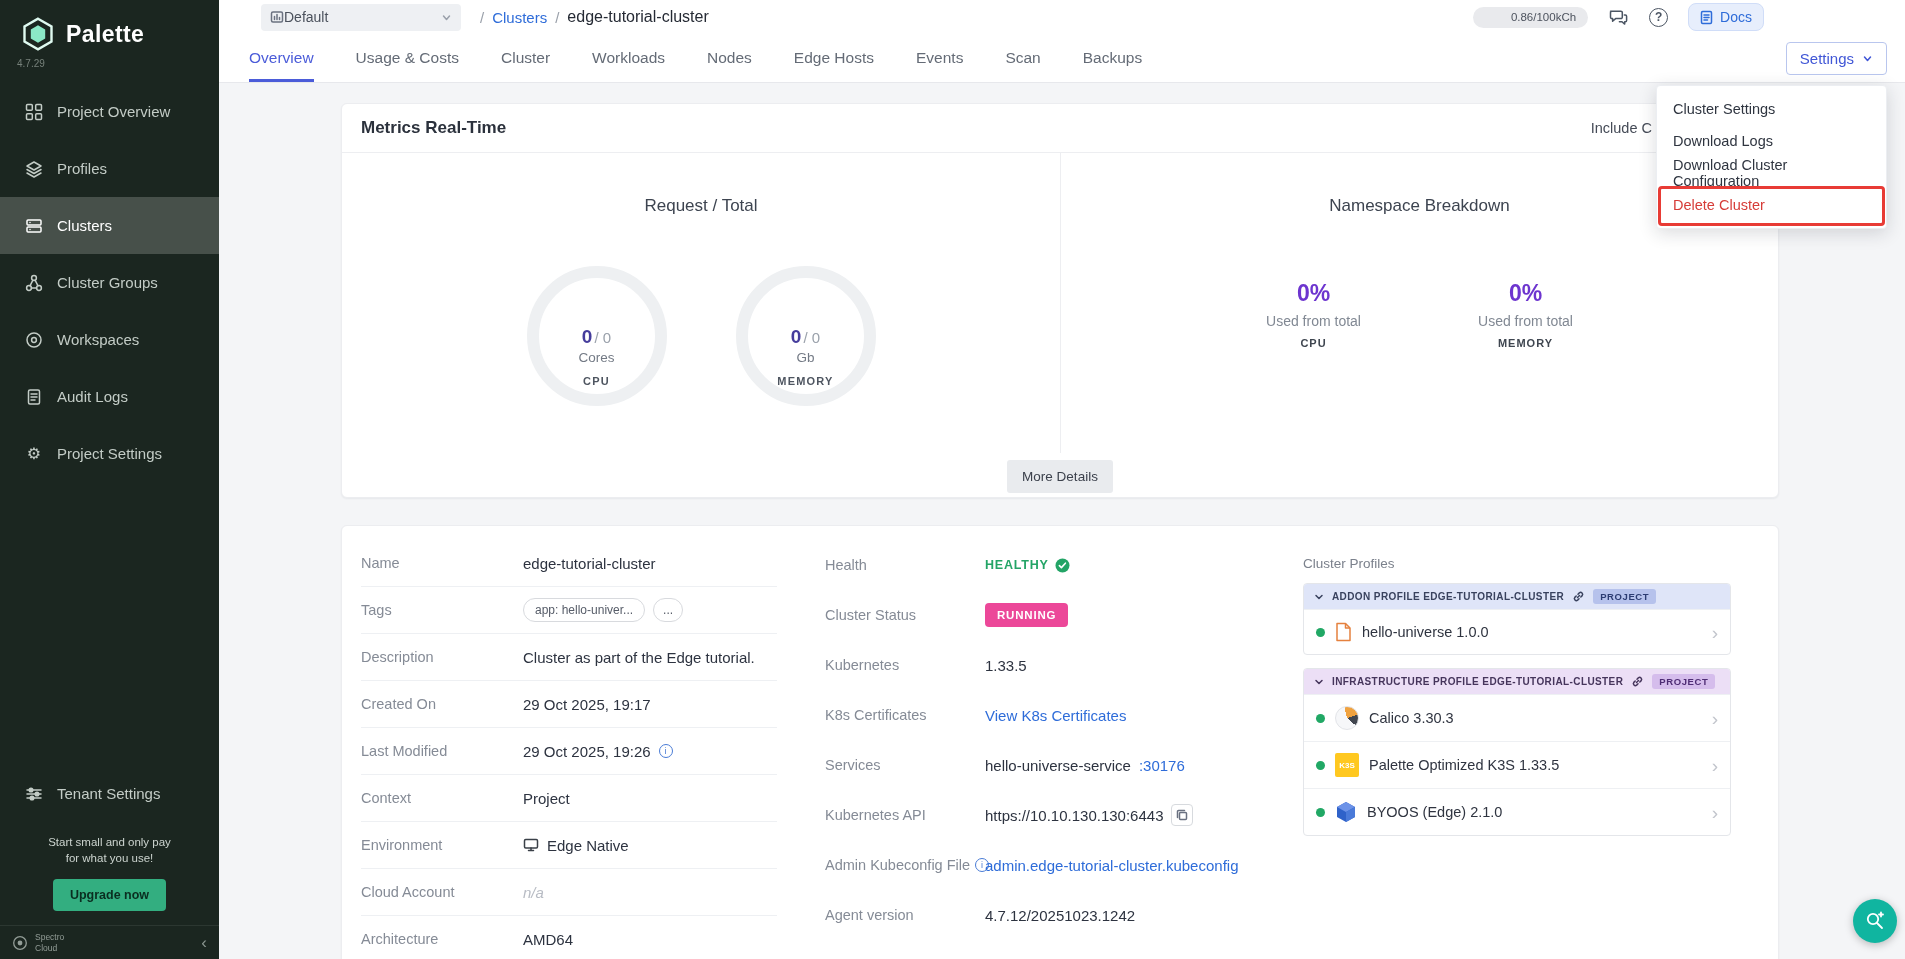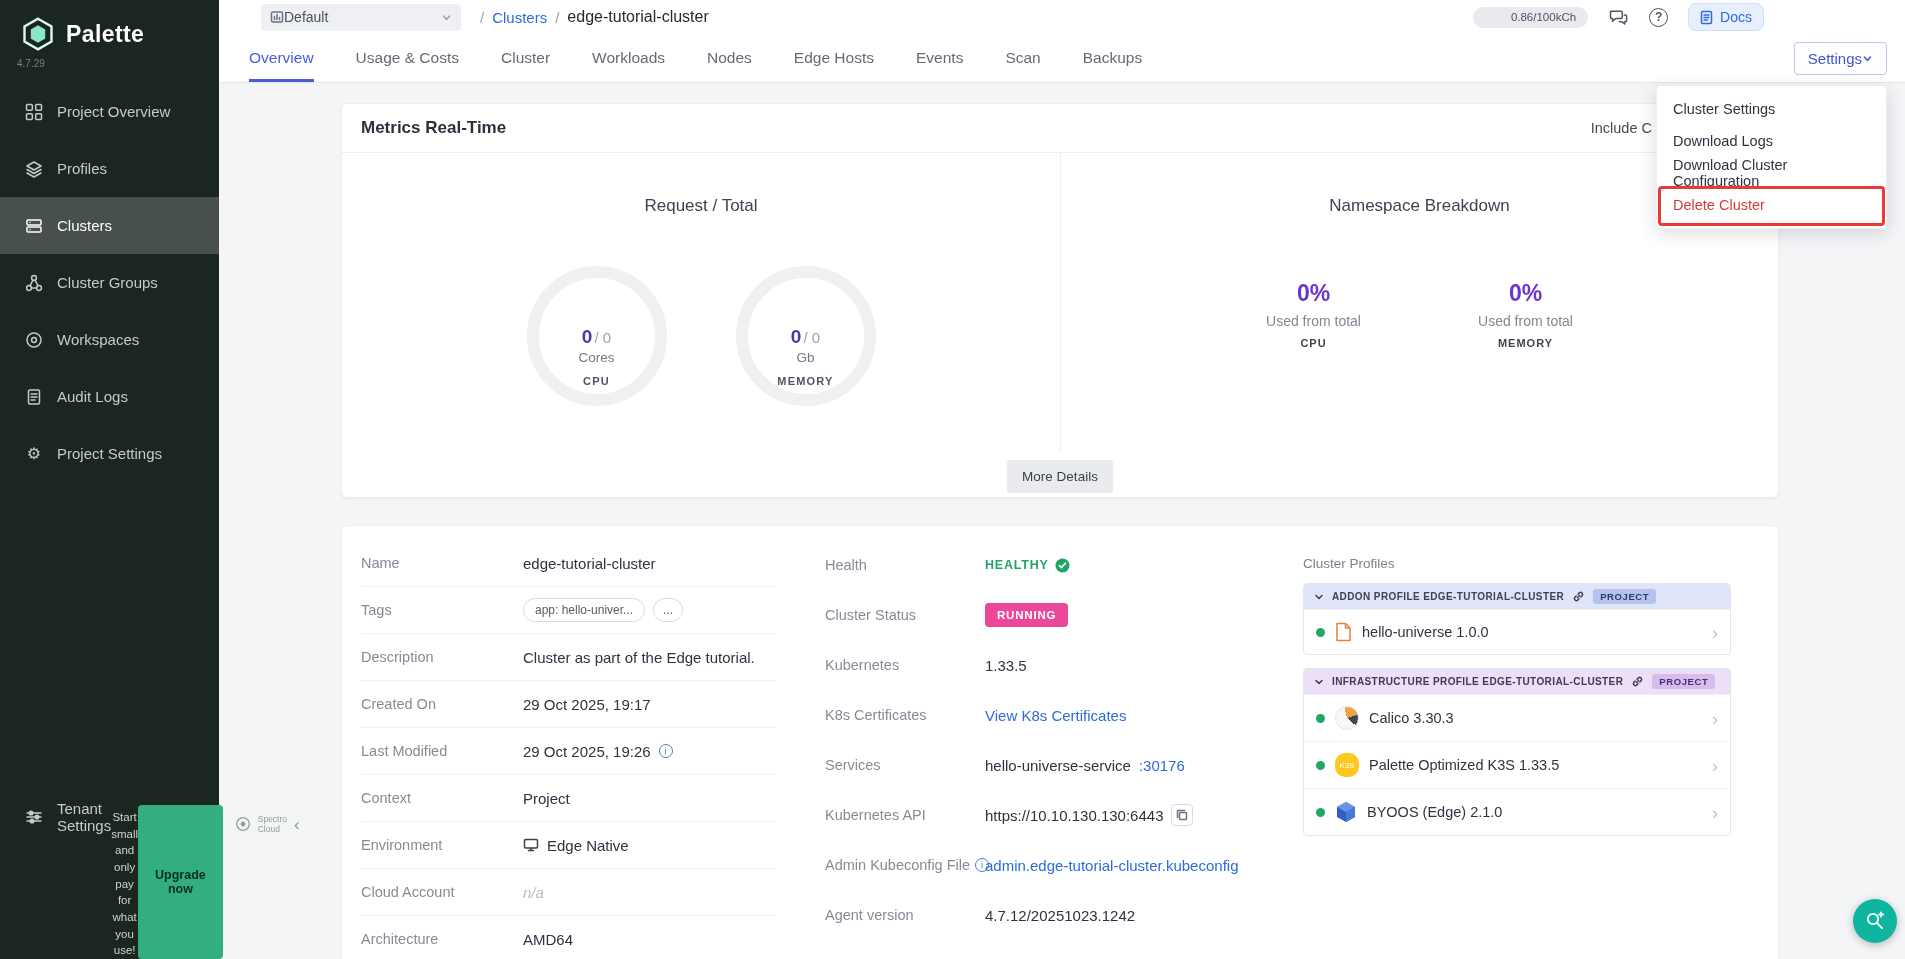--- a/index.html
+++ b/index.html
@@ -14,21 +14,21 @@
 .logo-row{display:flex;align-items:center;gap:10px;padding:16px 0 2px 20px}
 .logo-name{color:#fff;font-size:23px;font-weight:bold;letter-spacing:.4px}
 .version{padding-left:17px;font-size:10px;color:#76817a;margin-top:4px}
 .nav{margin-top:14px;display:flex;flex-direction:column}
 .nav-item{display:flex;align-items:center;gap:14px;height:57px;padding-left:25px;
           font-size:15px;color:#c3ccc6;cursor:pointer}
 .nav-item.active{background:#47504a;color:#fff}
 .nav-item .icon{width:18px;height:18px;flex:none}
 .glyph-icon{width:18px;text-align:center;font-size:16px;line-height:18px;flex:none}
 .s{stroke:currentColor;fill:none;stroke-width:1.5;stroke-linecap:round;stroke-linejoin:round}
-.sidebar-bottom{margin-top:auto;display:flex;flex-direction:row}
+.sidebar-bottom{margin-top:auto;display:flex;flex-direction:column}
 .tenant{height:48px}
 .promo{margin-top:16px;text-align:center;font-size:11.5px;line-height:1.45;color:#ccd4cf}
 .upgrade-btn{margin:12px auto 0;background:#33ae80;color:#0a2e20;font-weight:bold;font-size:12.5px;
              border:none;border-radius:4px;padding:9px 17px}
 .sidebar-footer{margin-top:14px;border-top:1px solid rgba(255,255,255,.08);height:34px;
                 display:flex;align-items:center;padding:0 12px;gap:7px}
 .brand-text{font-size:8.5px;line-height:1.2;color:#939d97}
 .collapse{margin-left:auto;color:#8a958f;font-size:17px;line-height:1;cursor:pointer}
 
 
@@ -48,21 +48,21 @@
 .tb-icon{color:#4b5563;cursor:pointer}
 .help-circle{width:19px;height:19px;border:1.6px solid #4b5563;border-radius:50%;color:#4b5563;
              font-size:12px;font-weight:bold;display:flex;align-items:center;justify-content:center;cursor:pointer}
 .docs-btn{height:28px;display:flex;align-items:center;gap:7px;background:#e7eefc;
           border:1px solid #d0ddf8;border-radius:8px;padding:0 11px;color:#2e6cd9;font-size:14px}
 .tabbar{height:49px;background:#fff;border-bottom:1px solid #e7e8ec;display:flex;
         align-items:stretch;padding-left:30px;gap:42px;position:relative}
 .tab{font-size:15.5px;color:#646b76;display:flex;align-items:center;border-bottom:3px solid transparent;
      padding-top:3px;cursor:pointer;white-space:nowrap}
 .tab.active{color:#4b5cd9;border-bottom-color:#4b5cd9}
-.settings-btn{position:absolute;right:18px;top:8px;height:33px;display:flex;align-items:center;
+.settings-btn{position:absolute;right:18px;top:8px;height:33px;display:flex;align-items:center;gap:8px;
               background:#fff;border:1px solid #b9c6ee;border-radius:4px;padding:0 13px;
               color:#4056d6;font-size:15px}
 
 
 .content{padding:20px 0 0 122px}
 .card{width:1438px;background:#fff;border:1px solid #ecedf0;border-radius:6px;
       box-shadow:0 1px 2px rgba(20,30,50,.06)}
 .metrics{height:395px}
 .m-header{height:49px;border-bottom:1px solid #edeef1;position:relative;display:flex;align-items:center}
 .m-title{padding-left:19px;font-size:17px;font-weight:bold;color:#2b313c}
@@ -123,21 +123,21 @@
 .pg-badge.b0{background:#b6c2ec;color:#2c3c72}
 .pg-badge.b1{background:#d5bdec;color:#4e2c74}
 .pitem{display:flex;align-items:center;gap:10px;height:45px;padding:0 12px;
        border-top:1px solid #eef0f3;cursor:pointer}
 .pgroup.infra .pitem{height:47px}
 .status-dot{width:9px;height:9px;border-radius:50%;background:#21a865;flex:none}
 .pi-name{font-size:14.5px;color:#2f3440}
 .pi-chev{margin-left:auto;color:#c2c5cc;font-size:19px;line-height:1}
 .calico-icon{width:24px;height:24px;border-radius:50%;border:1px solid #e2e4e8;flex:none;
   background:conic-gradient(from 210deg,#f6f7f9 0 38%,#f0a23f 38% 62%,#41464f 62% 78%,#f6f7f9 78% 100%)}
-.k3s-icon{width:24px;height:24px;border-radius:10px;background:#ffc820;color:#fff;font-weight:normal;
+.k3s-icon{width:24px;height:24px;border-radius:2px;background:#ffc820;color:#fff;font-weight:bold;
           font-size:8px;display:flex;align-items:center;justify-content:center;flex:none}
 
 
 .settings-menu{position:absolute;left:1656px;top:85px;width:231px;background:#fff;border:1px solid #eceef2;
                border-radius:4px;box-shadow:0 4px 18px rgba(25,30,45,.16);padding:7px 0;z-index:40}
 .menu-item{height:32px;display:flex;align-items:center;padding:0 16px;font-size:14.5px;color:#2f3540;cursor:pointer}
 .menu-item.danger{color:#d63c38}
 .annotation-box{position:absolute;left:1658px;top:186px;width:227px;height:40px;border:3px solid #e83b35;
                 border-radius:4px;z-index:45;pointer-events:none}
 .support-fab{position:absolute;right:8px;bottom:16px;width:44px;height:44px;border-radius:50%;

